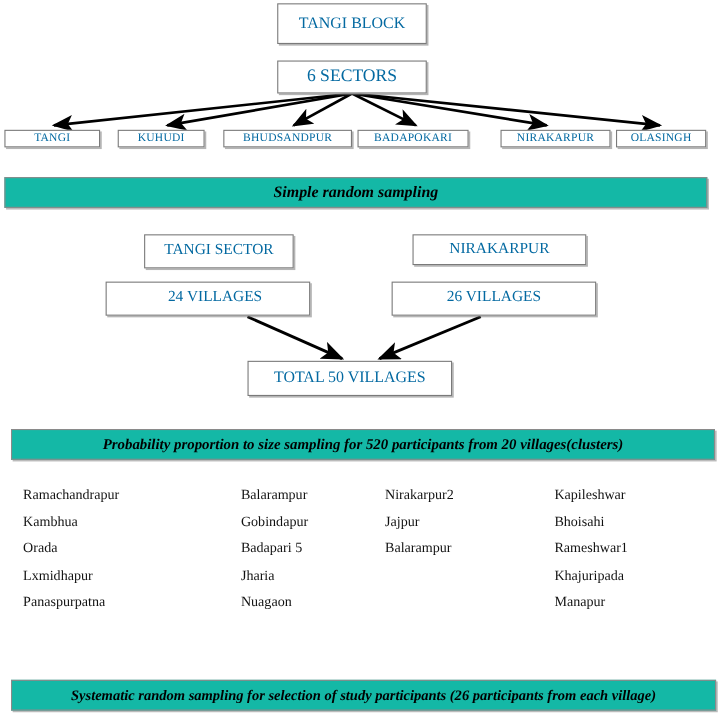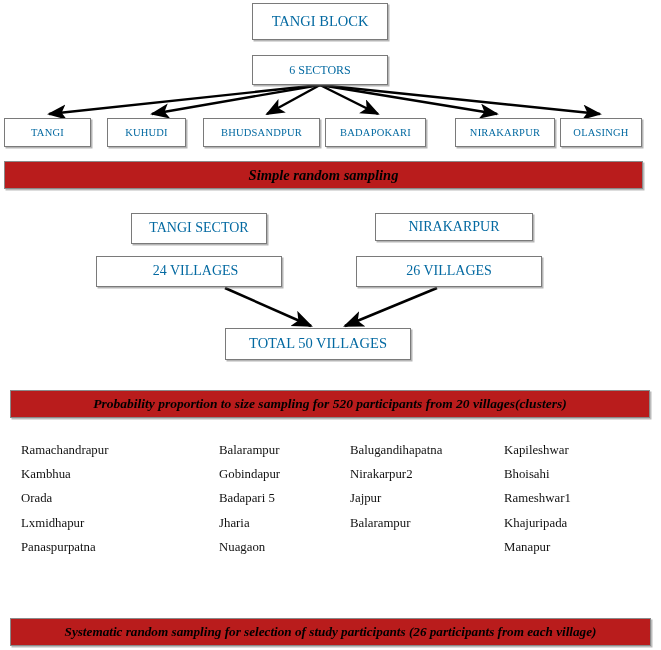--- a/index.html
+++ b/index.html
@@ -35,41 +35,41 @@
   .box-shadow {
     box-shadow: 1.5px 1.5px 0 rgba(120,120,120,0.55);
   }
   
   #tangi-block {
     left: 252px; top: 3px; width: 136px; height: 37px;
     font-size: 14.5px;
   }
   #six-sectors {
     left: 252px; top: 55px; width: 136px; height: 30px;
-    font-size: 12px;
+    font-size: 16px;
   }
   
   .sector-box {
-    top: 118px; height: 29px;
+    top: 118px; height: 16px;
     font-size: 10.5px;
     letter-spacing: 0.2px;
   }
   #sector-0 { left: 4px;   width: 87px; }
   #sector-1 { left: 107px; width: 79px; }
   #sector-2 { left: 203px; width: 117px; }
   #sector-3 { left: 325px; width: 101px; }
   #sector-4 { left: 455px; width: 100px; }
   #sector-5 { left: 560px; width: 82px; }
 
   
   .banner {
     position: absolute;
     box-sizing: border-box;
     border: 1px solid #8a8a8a;
-    background: #b91c1c;
+    background: #14b8a6;
     display: flex;
     align-items: center;
     justify-content: center;
     text-align: center;
     font-weight: bold;
     font-style: italic;
     color: #000000;
     font-family: "Liberation Serif", "DejaVu Serif", serif;
   }
   #banner-srs {
@@ -184,21 +184,20 @@
       <div class="village-name">Panaspurpatna</div>
     </div>
     <div class="village-col" id="village-col-1">
       <div class="village-name">Balarampur</div>
       <div class="village-name">Gobindapur</div>
       <div class="village-name">Badapari 5</div>
       <div class="village-name">Jharia</div>
       <div class="village-name">Nuagaon</div>
     </div>
     <div class="village-col" id="village-col-2">
-      <div class="village-name">Balugandihapatna</div>
       <div class="village-name">Nirakarpur2</div>
       <div class="village-name">Jajpur</div>
       <div class="village-name">Balarampur</div>
     </div>
     <div class="village-col" id="village-col-3">
       <div class="village-name">Kapileshwar</div>
       <div class="village-name">Bhoisahi</div>
       <div class="village-name">Rameshwar1</div>
       <div class="village-name">Khajuripada</div>
       <div class="village-name">Manapur</div>

